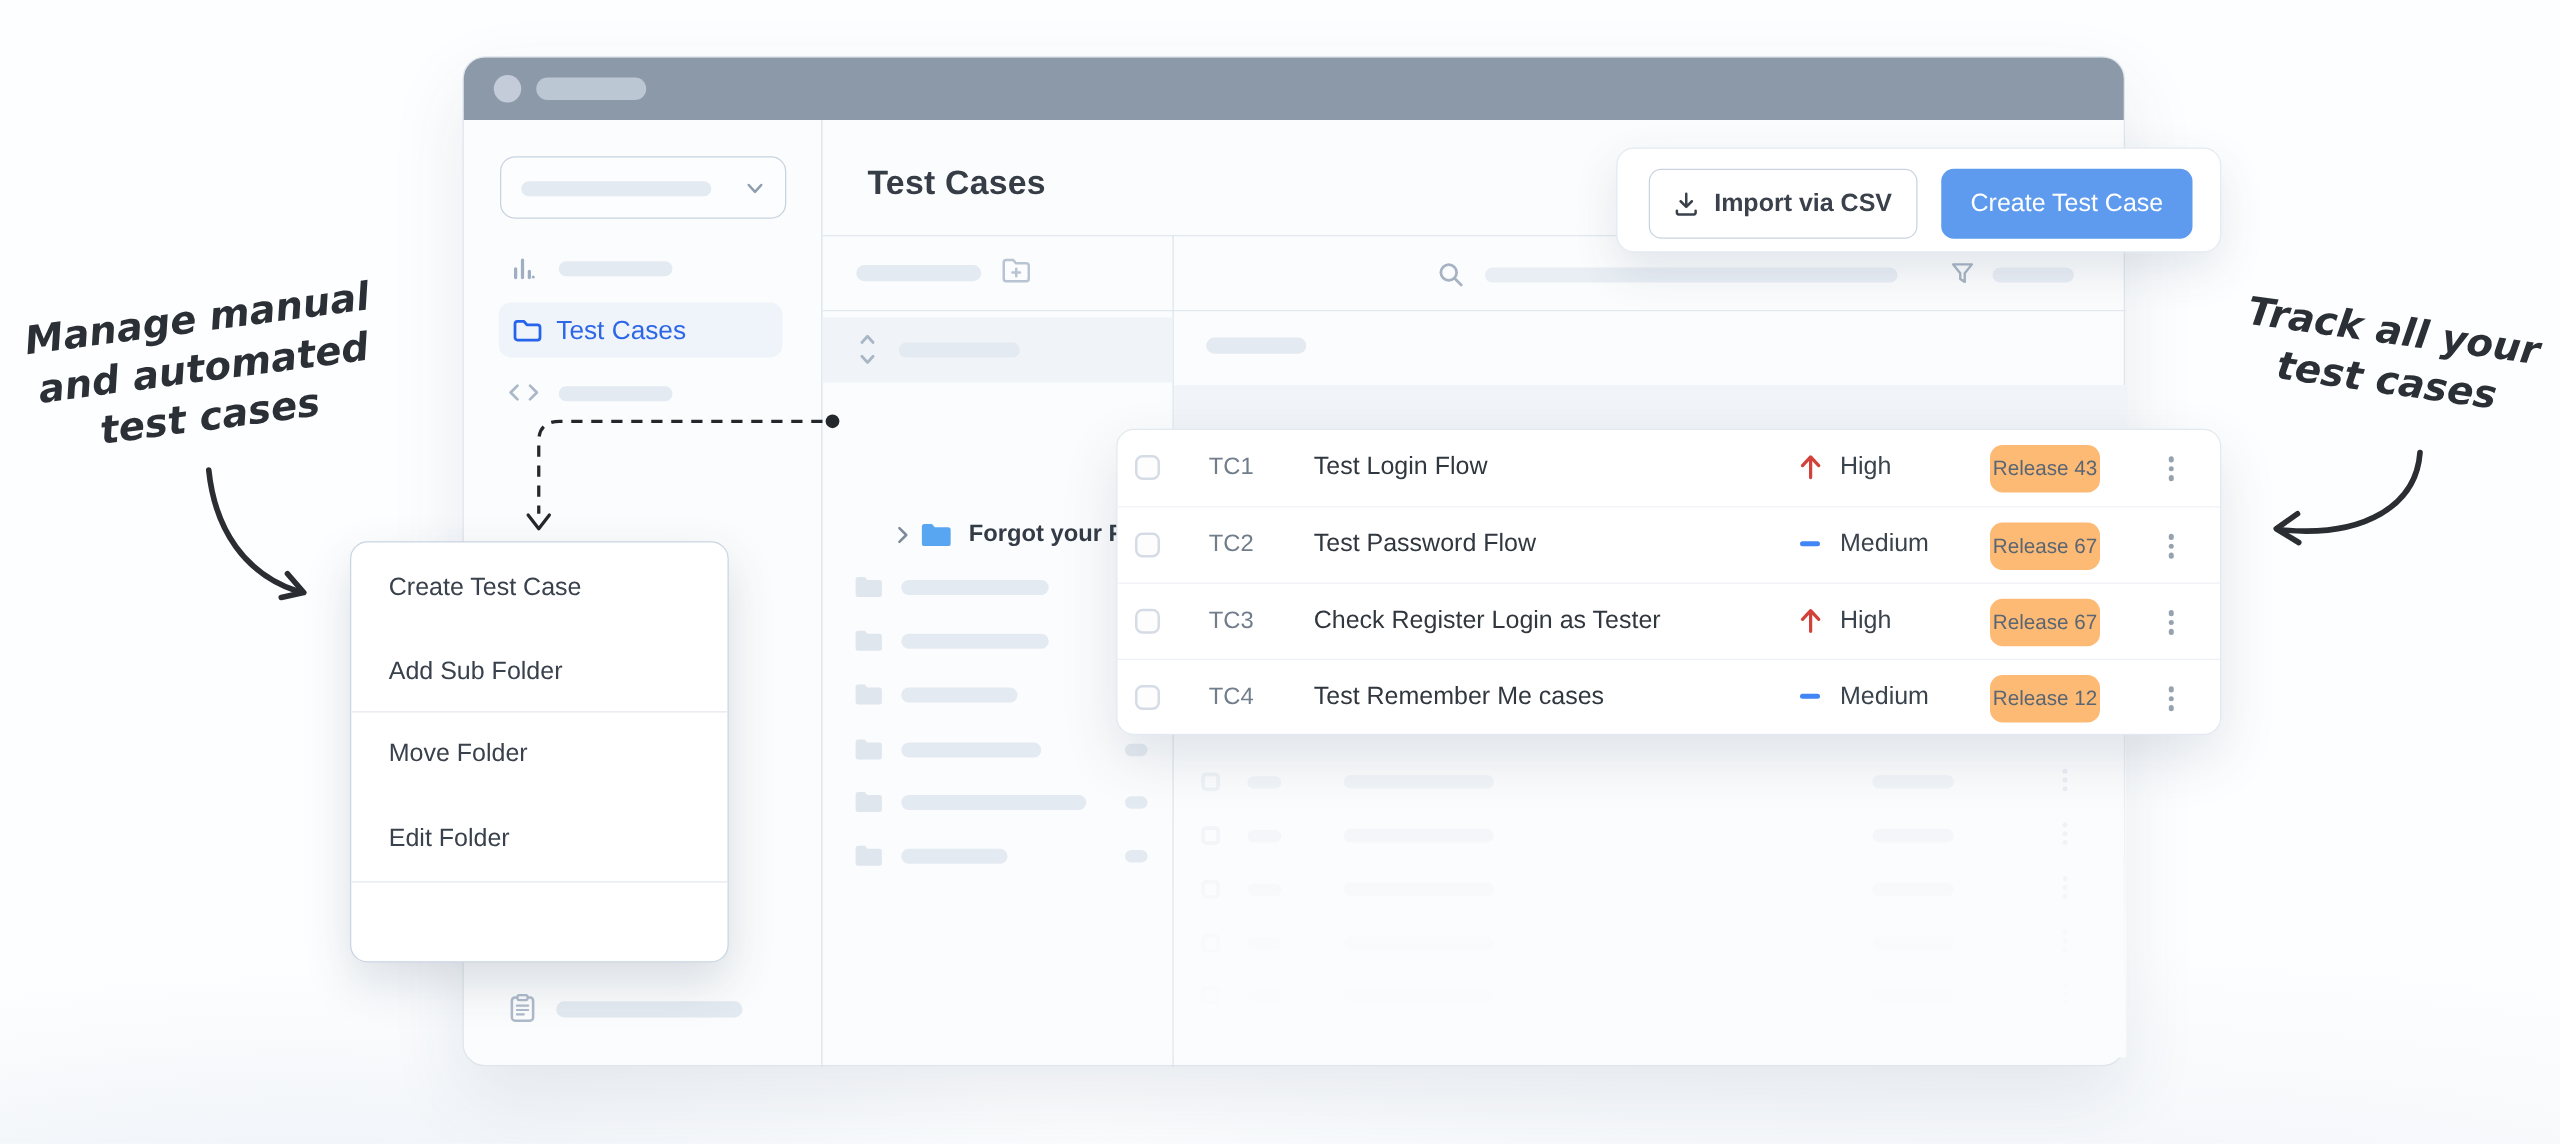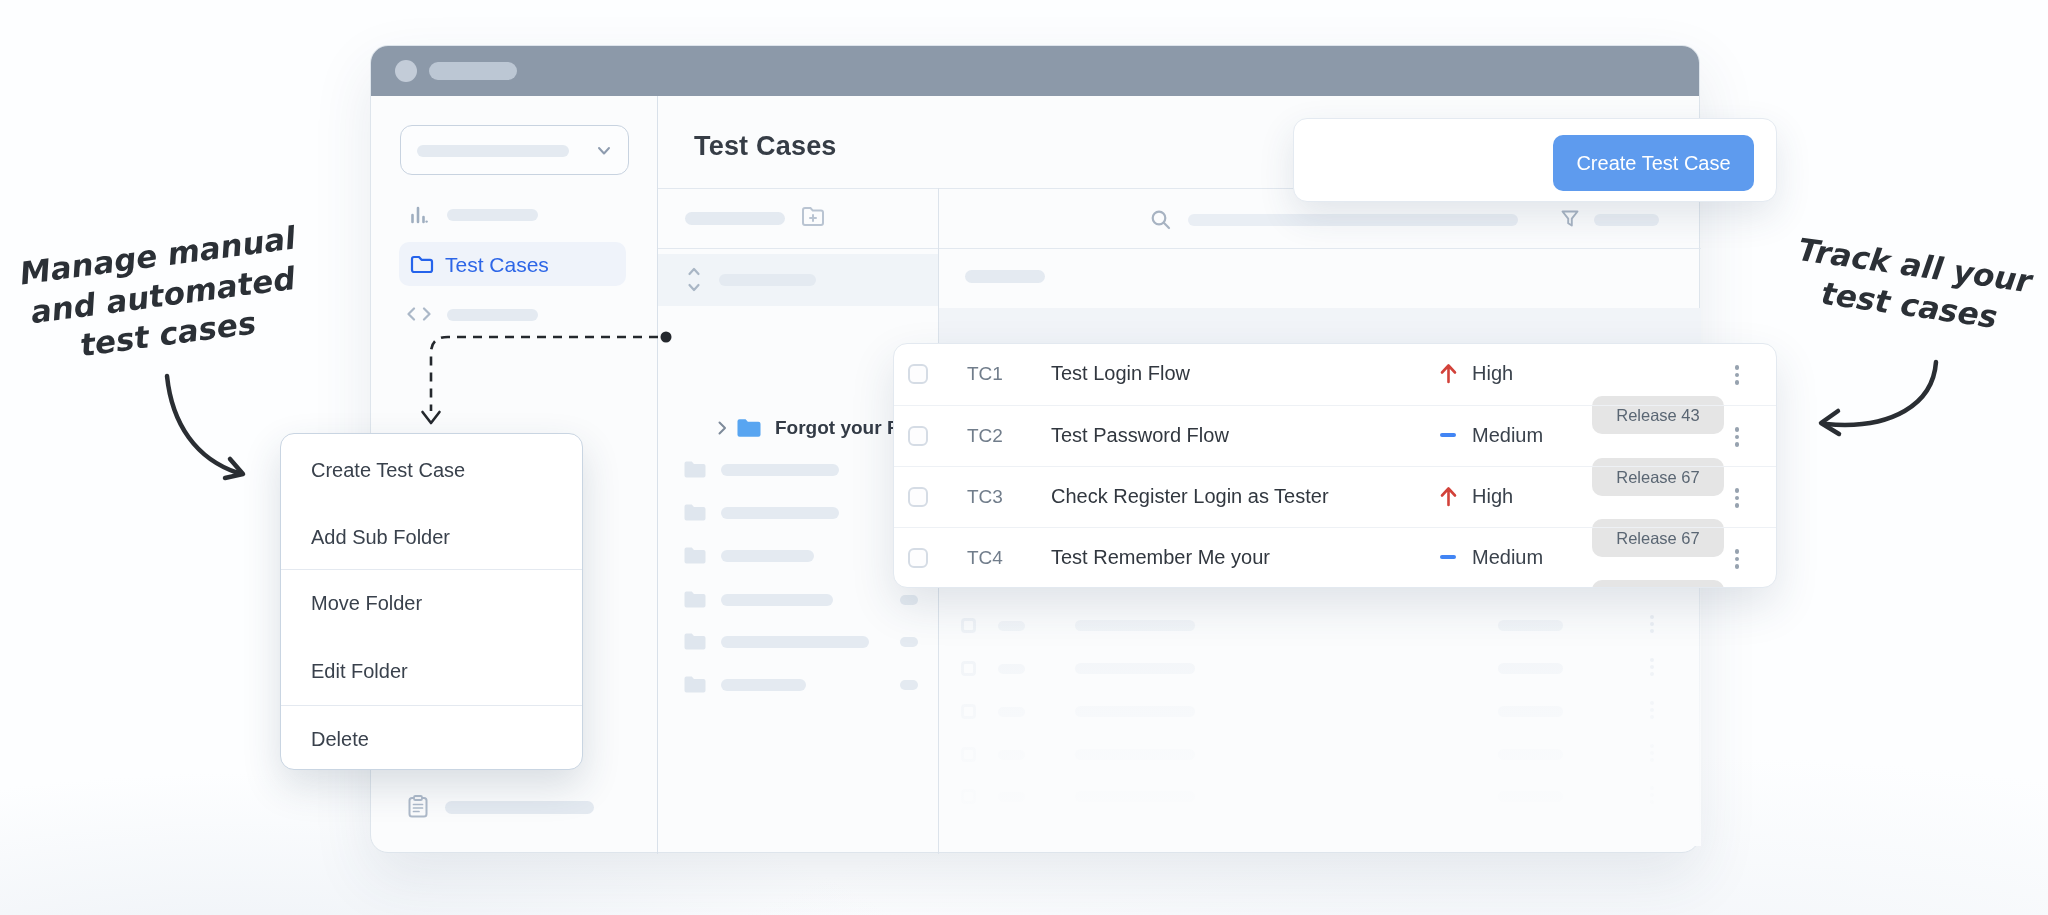--- a/index.html
+++ b/index.html
@@ -96,22 +96,22 @@
     box-shadow:0 18px 44px rgba(40,60,90,.13); z-index:3; overflow:hidden;
   }
   .tc-row { position:absolute; left:0; width:100%; height:61px; }
   .tc-row + .tc-sep {}
   .tc-sep { position:absolute; left:0; width:100%; height:1px; background:#EEF1F5; }
   .tc-checkbox { position:absolute; left:14px; top:20px; width:20px; height:20px; border:2px solid #D5DCE5; border-radius:6px; background:#FDFDFE; }
   .tc-id    { position:absolute; left:73px;  top:19px; font-size:19px; color:#717D8B; }
   .tc-title { position:absolute; left:157px; top:18px; font-size:20px; font-weight:500; color:#31373F; }
   .tc-pri-icon { position:absolute; left:545px; top:17px; width:18px; height:24px; display:flex; align-items:center; justify-content:center; }
   .tc-pri-label{ position:absolute; left:578px; top:18px; font-size:20px; color:#3A424C; }
-  .tc-badge { position:absolute; left:698px; top:12px; width:132px; height:38px; background:#e5e5e5; border-radius:10px;
-    display:flex; align-items:center; justify-content:center; font-size:16.5px; color:#5A6673;margin-top:40px; }
+  .tc-badge { position:absolute; left:698px; top:12px; width:88px; height:38px; background:#fdba74; border-radius:10px;
+    display:flex; align-items:center; justify-content:center; font-size:16.5px; color:#5A6673; }
   .tc-kebab { position:absolute; left:833px; top:15px; width:20px; height:32px; display:flex; flex-direction:column; align-items:center; justify-content:center; cursor:pointer; }
   .tc-kebab span { display:block; width:4.5px; height:4.5px; border-radius:50%; background:#97A2AF; margin:1.6px 0; }
   .dash-medium { width:16px; height:4px; border-radius:2px; background:#4285F4; }
 
   
   .annotation {
     position:absolute; z-index:4; font-family:"DejaVu Sans", sans-serif;
     font-style:italic; font-weight:600; color:#2B3036; text-align:center; line-height:1.28;
   }
   .annotation-left  { left:18px;  top:236px; width:290px; font-size:31px; transform:rotate(-7.5deg); }
@@ -325,24 +325,30 @@
   <path d="M422.5 412 L431 423 L439.5 412" fill="none" stroke="#24282D" stroke-width="2.6" stroke-linecap="round" stroke-linejoin="round"></path>
 </svg>
 
 <div class="context-menu">
   <div class="menu-item" style="top:16px;">Create Test Case</div>
   <div class="menu-item" style="top:83px;">Add Sub Folder</div>
   <div class="menu-divider" style="top:135px;"></div>
   <div class="menu-item" style="top:217px;">Edit Folder</div>
   <div class="menu-item" style="top:149px;">Move Folder</div>
   <div class="menu-divider" style="top:271px;"></div>
-  <div class="menu-item" style="top:285px;">Delete</div>
 </div>
 
 <div class="actions-card">
+  <button class="btn-import">
+    <svg width="20" height="20" viewBox="0 0 20 20">
+      <path d="M10 2 V12 M5.5 8 L10 12.5 L14.5 8" fill="none" stroke="#3A414B" stroke-width="2" stroke-linecap="round" stroke-linejoin="round"></path>
+      <path d="M2.5 15.5 V17 a1.5 1.5 0 0 0 1.5 1.5 H16 a1.5 1.5 0 0 0 1.5-1.5 V15.5" fill="none" stroke="#3A414B" stroke-width="2" stroke-linecap="round"></path>
+    </svg>
+    <span>Import via CSV</span>
+  </button>
   <button class="btn-create">
     <span>Create Test Case</span>
   </button>
 </div>
 
 <div class="table-card">
 
   <div class="tc-row" style="top:0;">
     <div class="tc-checkbox"></div>
     <div class="tc-id">TC1</div>
@@ -394,21 +400,21 @@
         <span></span>
         <span></span>
         <span></span>
       </div>
   </div>
   <div class="tc-sep" style="top:183px;"></div>
 
   <div class="tc-row" style="top:184px;">
     <div class="tc-checkbox"></div>
     <div class="tc-id">TC4</div>
-    <div class="tc-title">Test Remember Me your</div>
+    <div class="tc-title">Test Remember Me cases</div>
     <div class="tc-pri-icon">
         <div class="dash-medium"></div>
       </div>
     <div class="tc-pri-label">Medium</div>
     <div class="tc-badge">Release 12</div>
     <div class="tc-kebab">
         <span></span>
         <span></span>
         <span></span>
       </div>

